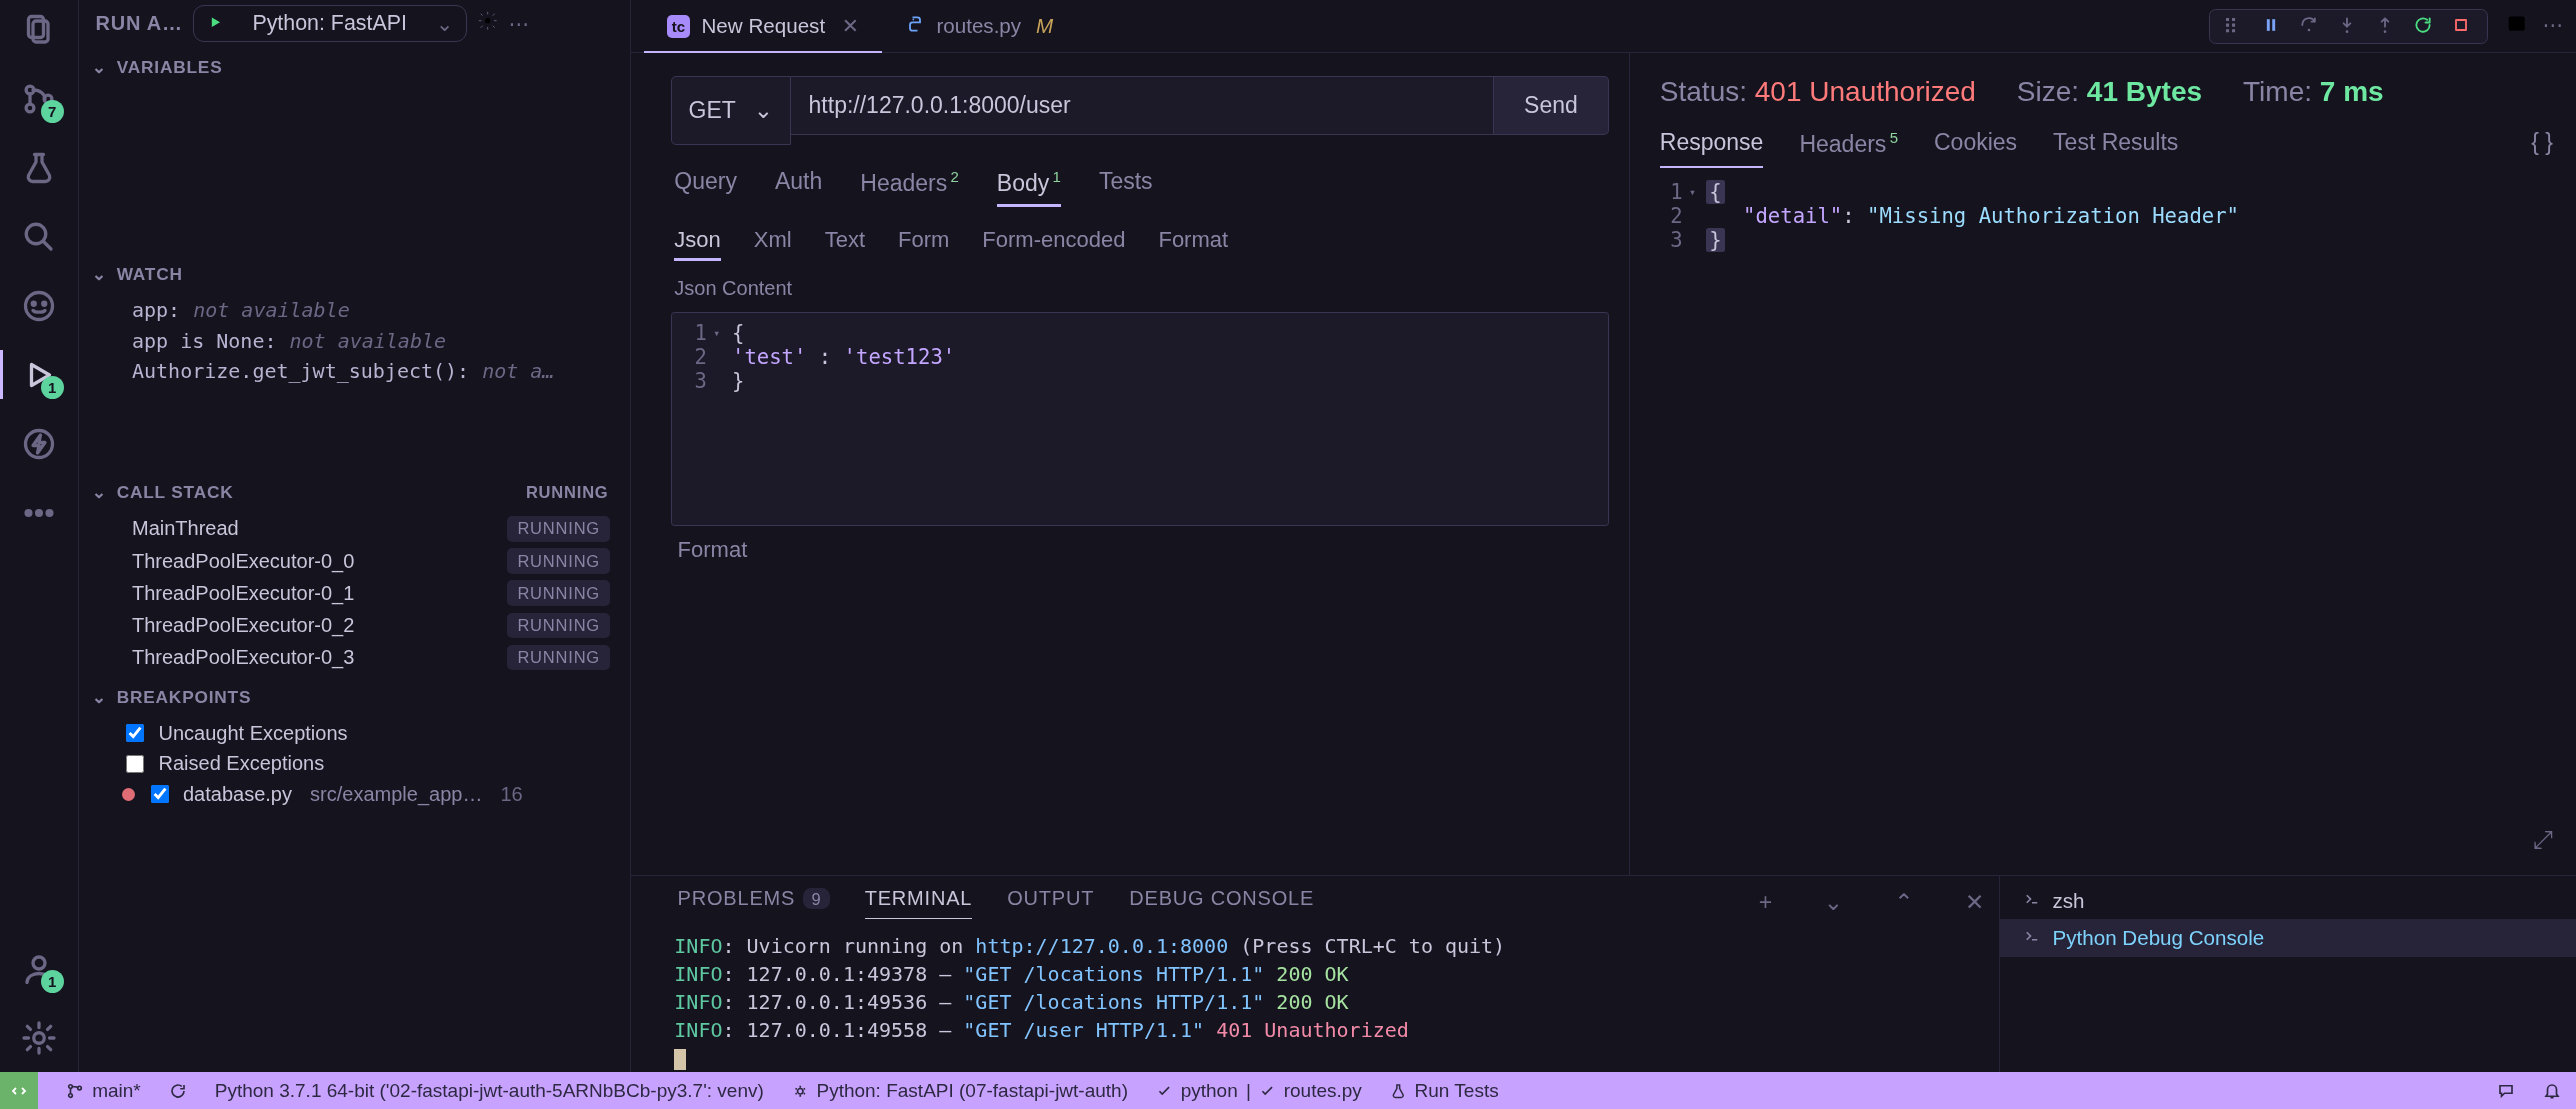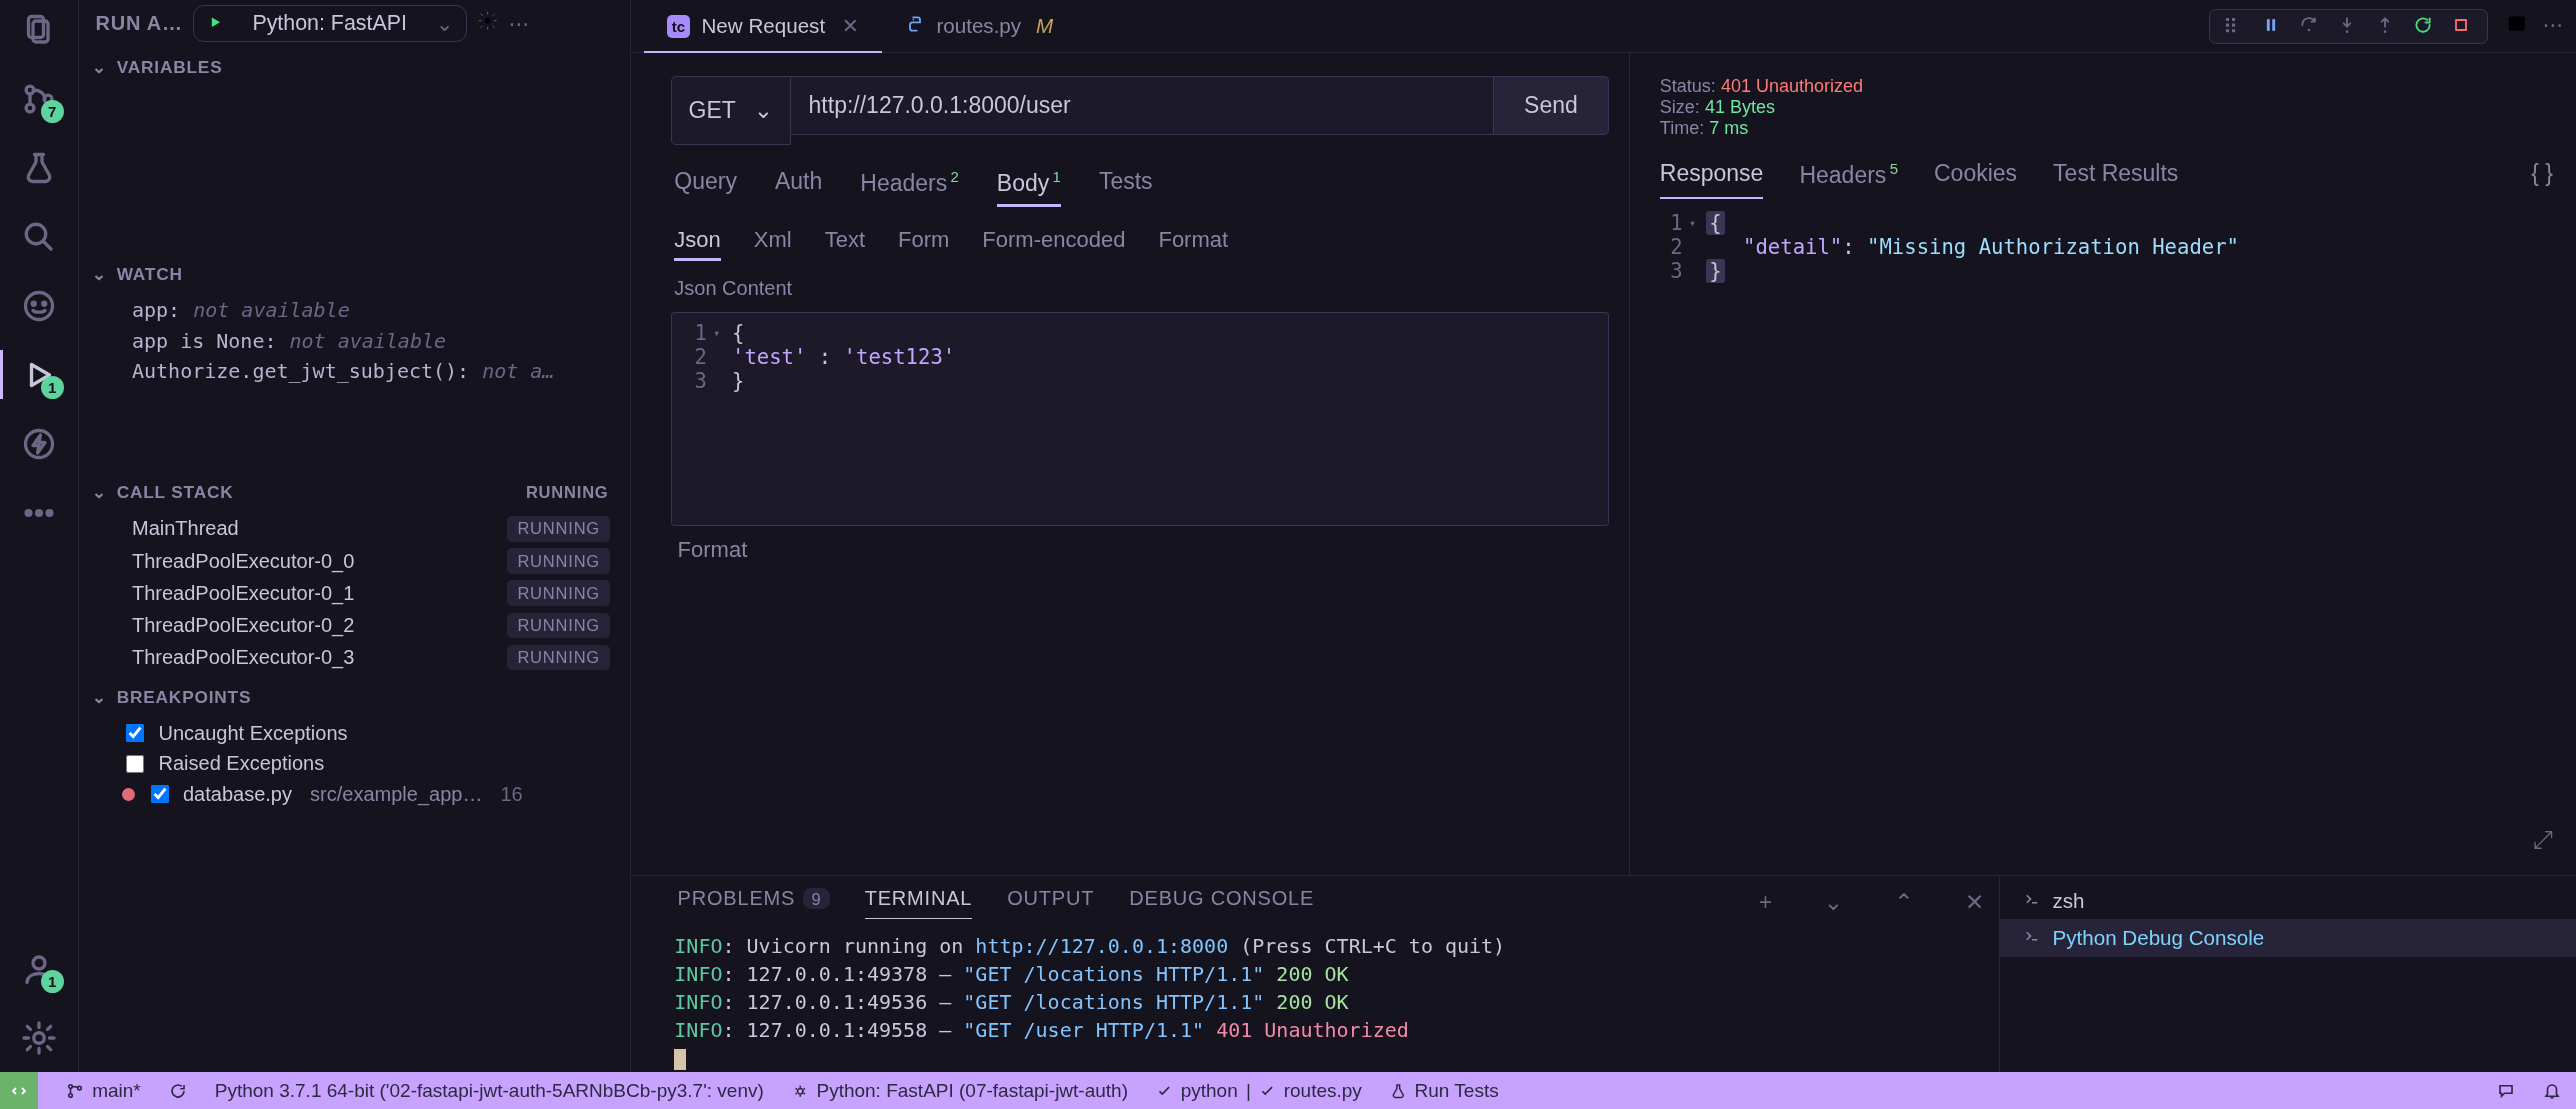--- a/index.html
+++ b/index.html
@@ -183,24 +183,24 @@
   .json-editor .line { display:flex; }
   .json-editor .ln { width:45px; text-align:right; color:var(--text-dimmer); padding-right:10px; position:relative;}
   .json-editor .ln .fold { position:absolute; right:-3.3px; top:5px; font-size:11.5px; color:var(--text-dimmer);}
   .json-editor .code { padding-left:15px; color:var(--text-0); }
   .json-editor .str { color:#c3a6ff; }
   .format-lnk { color:var(--text-dim); font-size:22px; padding:11.5px 5px 0 6.6px; }
 
   .resp-col {
     flex:1; display:flex; flex-direction:column; padding:23px 23px 0 30px; min-width:0;
   }
-  .resp-status { display:flex; font-size:18px; flex-wrap:wrap;flex-direction:column; }
+  .resp-status { display:flex; gap:41px; font-size:28px; flex-wrap:wrap; }
   .resp-status .lbl { color:var(--text-dim); }
   .resp-status .err { color:#ff7a7a; }
-  .resp-status .ok  { color:#6ee7a1; }
+  .resp-status .ok  { color:#6ee7a1;font-weight:bold; }
   .resp-tabs { display:flex; gap:36px; padding:21.4px 0 0 0; }
   .resp-tabs .rt { font-size:23px; color:var(--text-dim); padding-bottom:10px; position:relative;}
   .resp-tabs .rt.active { color:var(--text-0); }
   .resp-tabs .rt.active::after { content:""; position:absolute; left:0; right:0; bottom:0; height:2.5px; background:var(--purple); }
   .resp-tabs .rt sup { font-size:15px; color:#8fd39e; margin-left:3.3px; }
   .resp-tabs .spacer { flex:1; }
   .resp-tabs .braces { color:var(--text-dim); font-size:23px; }
 
   .resp-body {
     margin-top:11.5px; font-family: ui-monospace,"SF Mono",Menlo,monospace; font-size:20.6px;

